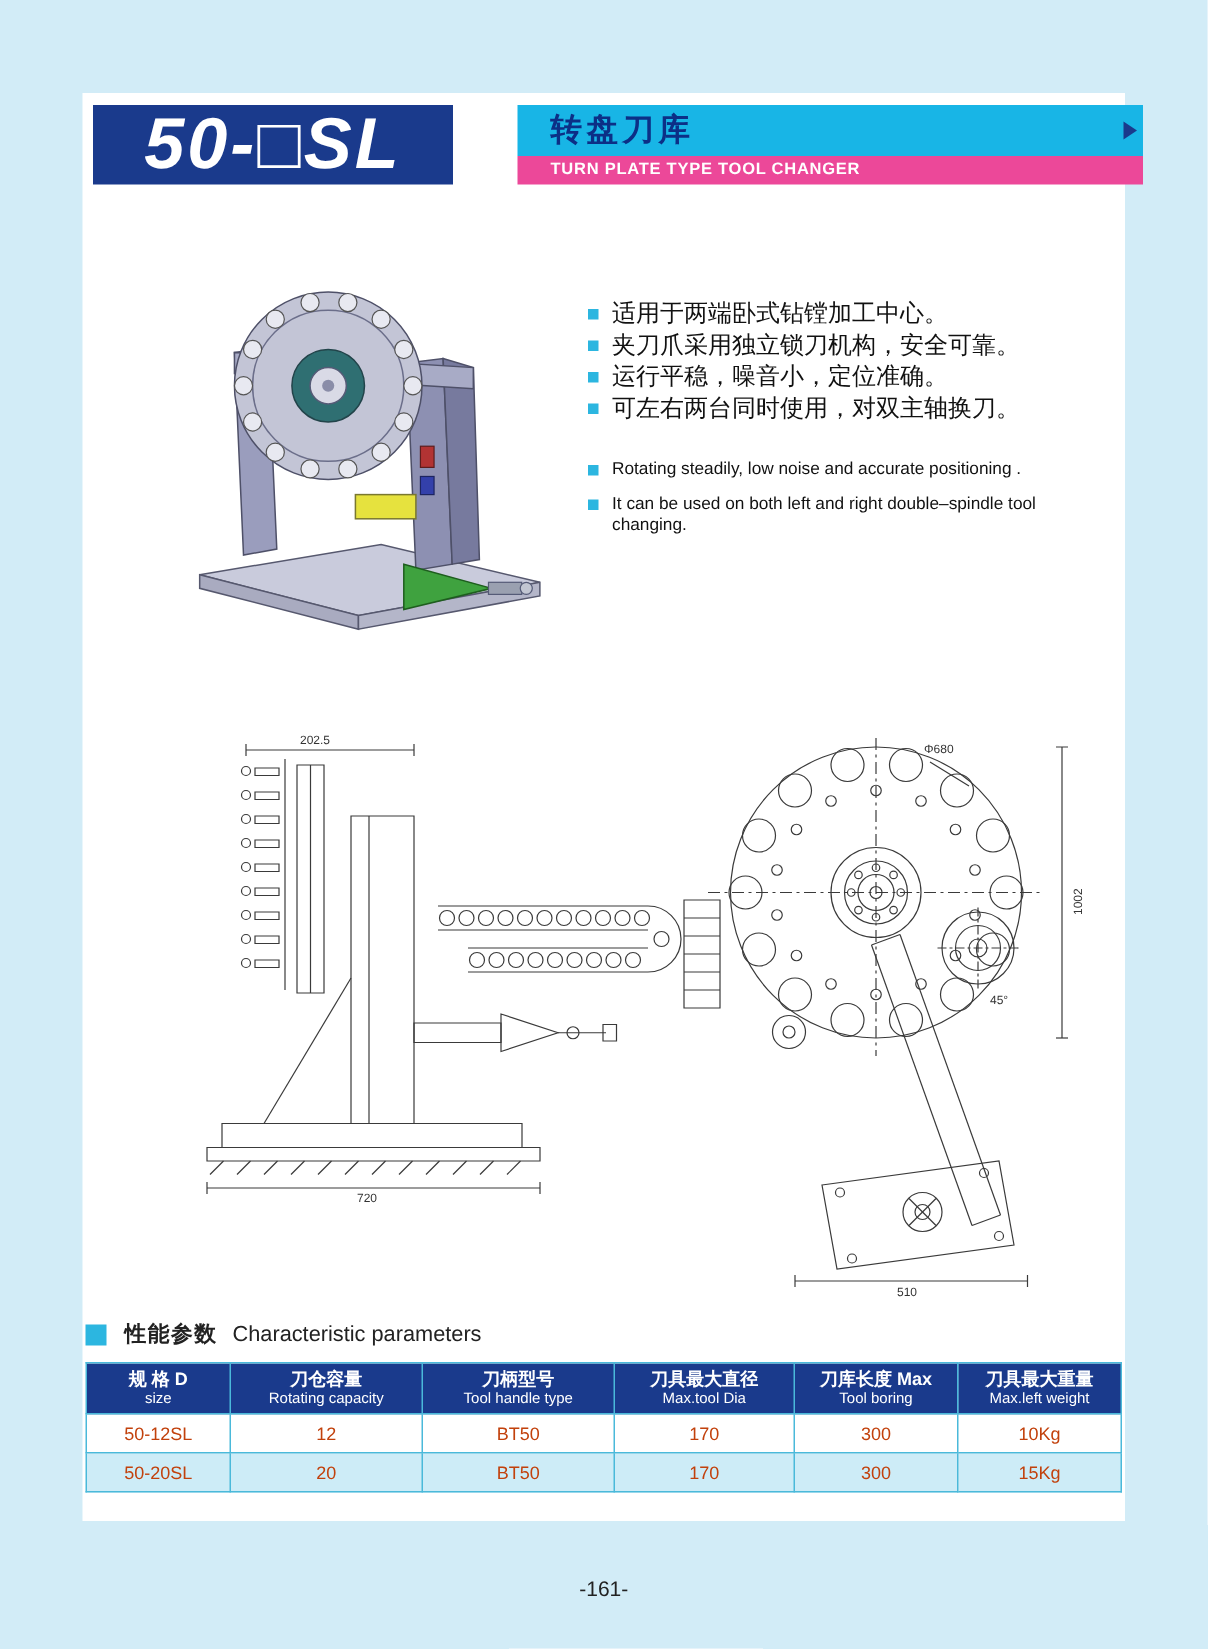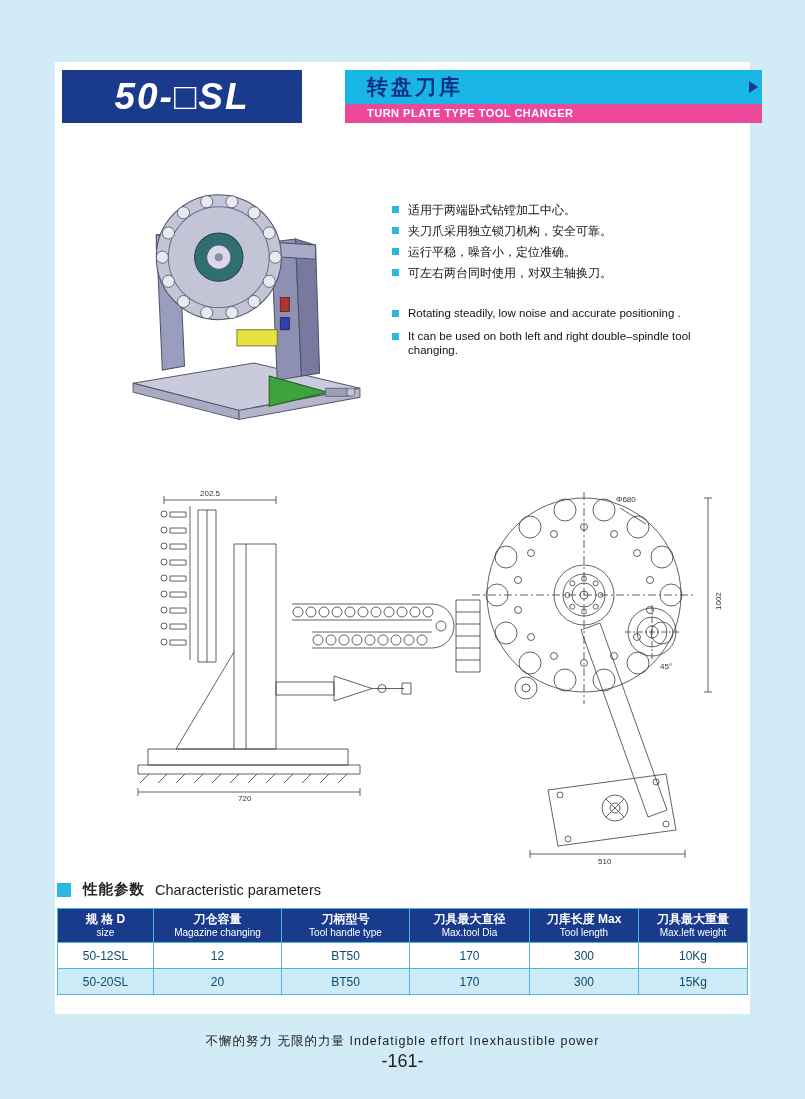--- a/index.html
+++ b/index.html
@@ -4,39 +4,39 @@
 <style>
   * { margin:0; padding:0; box-sizing:border-box; }
   html,body { background:#e8f4fa; }
   body { font-family:"Liberation Sans","DejaVu Sans",sans-serif; }
   .page { position:relative; width:805px; height:1099px; background:#d2ecf7; overflow:hidden; margin:0 auto; }
   .panel { position:absolute; left:55px; top:62px; width:695px; height:952px; background:#ffffff; }
 
   
   .model-box { position:absolute; left:62px; top:70px; width:240px; height:53px;
     background:#1a3a8c; color:#ffffff; display:flex; align-items:center; justify-content:center;
-    font-size:37px; font-weight:bold; font-style:italic; letter-spacing:2px; }
+    font-size:48px; font-weight:bold; font-style:italic; letter-spacing:2px; }
   .titlebar { position:absolute; left:304px; top:70px; width:458px;padding-left:41px; }
   .title-cn { height:34px; background:#18b5e6; color:#0c2f86; font-size:21px; font-weight:bold;
     line-height:34px; padding-left:22px; letter-spacing:3px; position:relative; }
   .title-notch { position:absolute; right:4px; top:11px; width:0; height:0;
     border-top:6px solid transparent; border-bottom:6px solid transparent; border-left:9px solid #1a3a8c; }
   .title-en { height:19px; background:#ec4899; color:#ffffff; font-size:11px; font-weight:bold;
     line-height:19px; padding-left:22px; letter-spacing:.5px; }
 
   
   .render { position:absolute; left:118px; top:146px; width:252px; height:308px; }
   .render svg { width:100%; height:100%; }
 
   
   .features { position:absolute; list-style:none; }
   .features-cn { left:392px; top:202px; width:300px; }
   .features-en { left:392px; top:306px; width:308px; }
   .features li { display:flex; align-items:flex-start; }
-  .features-cn li { margin-bottom:5px; font-size:12px; color:#111; line-height:16px; }
+  .features-cn li { margin-bottom:5px; font-size:16px; color:#111; line-height:16px; }
   .features-en li { margin-bottom:9px; font-size:11.5px; color:#111; line-height:14px; }
   .sq-bullet { flex:0 0 auto; width:7px; height:7px; background:#2cb6e0; margin:4px 9px 0 0; }
 
   
   .drawings { position:absolute; left:60px; top:492px; width:690px; height:390px; }
   .drawings svg { position:absolute; left:0; top:0; width:690px; height:390px; }
   .drawings svg * { vector-effect:non-scaling-stroke; }
   .dim { position:absolute; font-size:8px; color:#333; white-space:nowrap; }
   .dim.rot { transform:rotate(-90deg); transform-origin:left top; }
 
@@ -45,28 +45,28 @@
   .section-sq { width:14px; height:14px; background:#2cb6e0; }
   .section-cn { font-size:14.5px; font-weight:bold; color:#222; margin-left:12px; letter-spacing:1px; }
   .section-en { font-size:14.5px; color:#222; margin-left:10px; }
 
   
   .param-table { position:absolute; left:57px; top:908px; width:690px; border-collapse:collapse; table-layout:fixed; }
   .param-table th, .param-table td { border:1px solid #4ab9da; text-align:center;margin-top:24px; }
   .param-table th { background:#1a3a8c; color:#ffffff; padding:3px 1px; }
   .param-table th .h-cn { font-size:12px; font-weight:bold; line-height:15px; }
   .param-table th .h-en { font-size:10px; font-weight:normal; line-height:12px; }
-  .param-table td { height:26px; font-size:12px; color:#0c4a6e; background:#ffffff; }
+  .param-table td { height:26px; font-size:12px; color:#c2410c; background:#ffffff; }
   .param-table tr.alt td { background:#cdecf7; }
 
   
   .footer-slogan { position:absolute; left:0; top:1033px; width:805px; text-align:center;
     font-size:12.5px; color:#222; letter-spacing:1px; }
   .footer-page { position:absolute; left:0; top:1051px; width:805px; text-align:center;
-    font-size:18px; color:#222; }
+    font-size:14px; color:#222; }
 </style>
 </head>
 <body>
 
 <div class="page">
   <div class="panel"></div>
 
   <div class="model-box">
     <span>50-□SL</span>
   </div>
@@ -351,33 +351,33 @@
         <col style="width:109px">
     </colgroup>
     <thead>
       <tr>
         <th>
             <div class="h-cn">规 格 D</div>
             <div class="h-en">size</div>
           </th>
         <th>
             <div class="h-cn">刀仓容量</div>
-            <div class="h-en">Magazine changing</div>
+            <div class="h-en">Rotating capacity</div>
           </th>
         <th>
             <div class="h-cn">刀柄型号</div>
             <div class="h-en">Tool handle type</div>
           </th>
         <th>
             <div class="h-cn">刀具最大直径</div>
             <div class="h-en">Max.tool Dia</div>
           </th>
         <th>
             <div class="h-cn">刀库长度 Max</div>
-            <div class="h-en">Tool length</div>
+            <div class="h-en">Tool boring</div>
           </th>
         <th>
             <div class="h-cn">刀具最大重量</div>
             <div class="h-en">Max.left weight</div>
           </th>
       </tr>
     </thead>
     <tbody>
       <tr>
         <td>50-12SL</td>
@@ -391,15 +391,14 @@
         <td>50-20SL</td>
         <td>20</td>
         <td>BT50</td>
         <td>170</td>
         <td>300</td>
         <td>15Kg</td>
       </tr>
     </tbody>
   </table>
 
-  <div class="footer-slogan">不懈的努力  无限的力量  Indefatigble effort  Inexhaustible power</div>
   <div class="footer-page">-161-</div>
 </div>
 
 </body></html>

